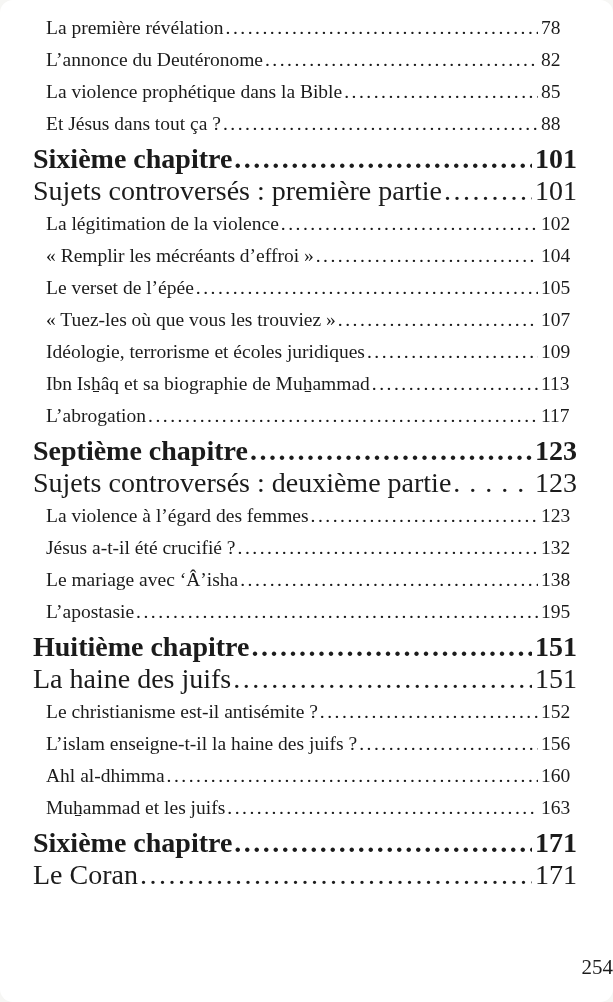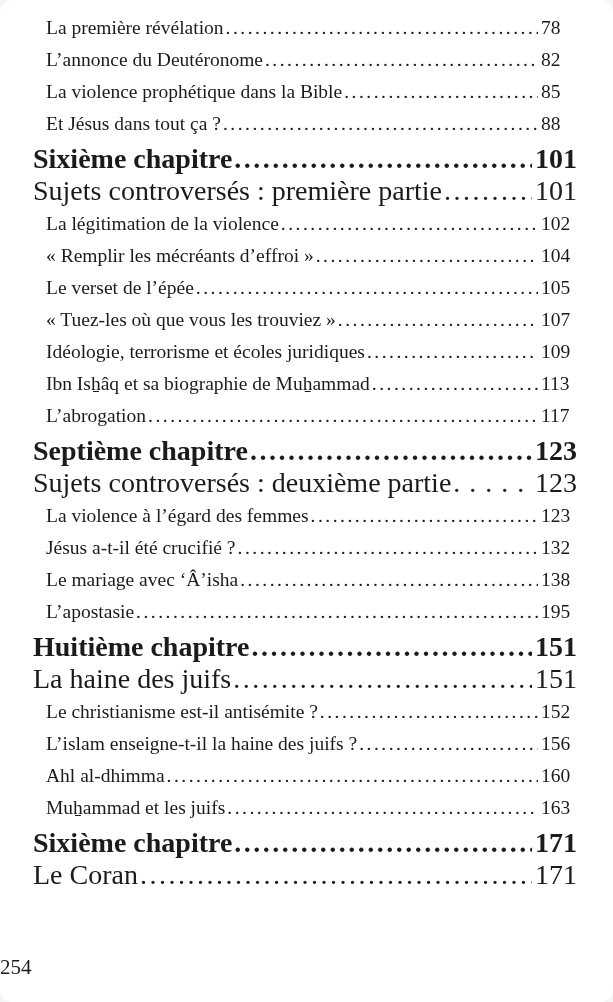--- a/index.html
+++ b/index.html
@@ -46,21 +46,21 @@
   }
   .pagenum {
     min-width: 36px;
     white-space: nowrap;
   }
   .footer {
     position: absolute;
     bottom: 22px;
     left: 0;
     width: 100%;
-    text-align: left;
+    text-align: right;
     font-size: 21px;
     color: #1b1b1b;
   }
 </style>
 </head>
 <body>
 
 <div class="page">
   <div class="toc" id="toc">
       <div class="row sub">

